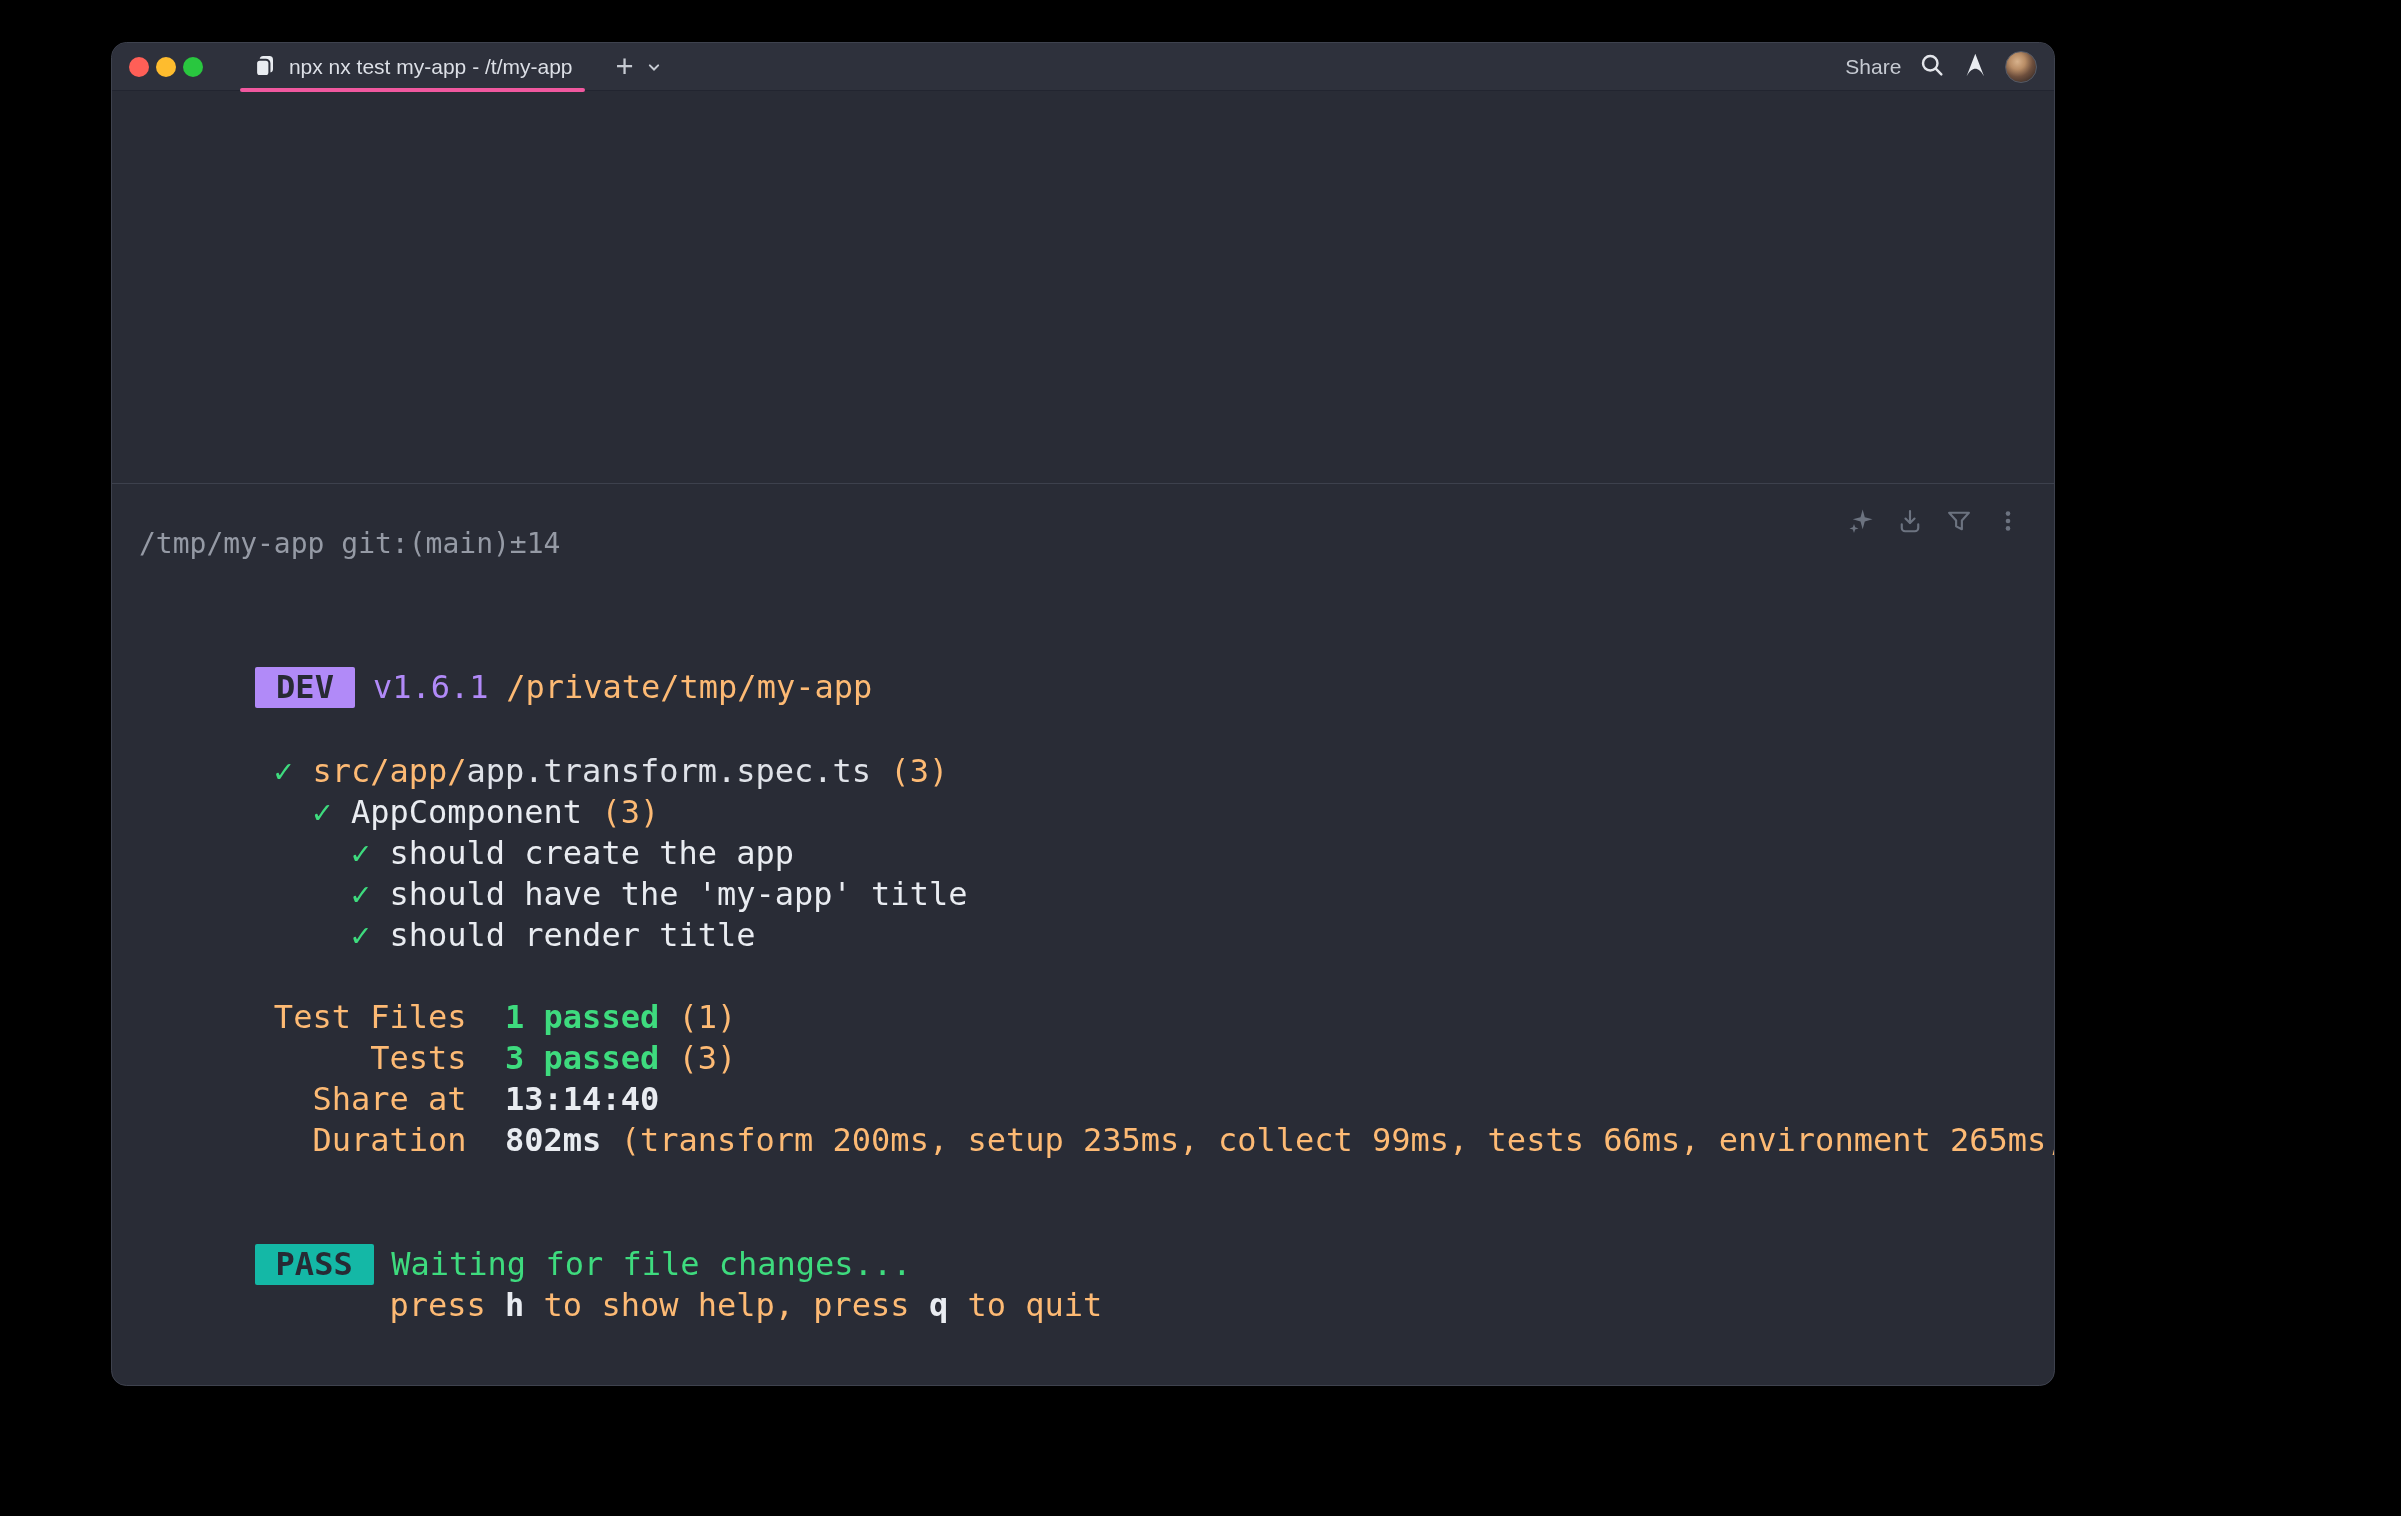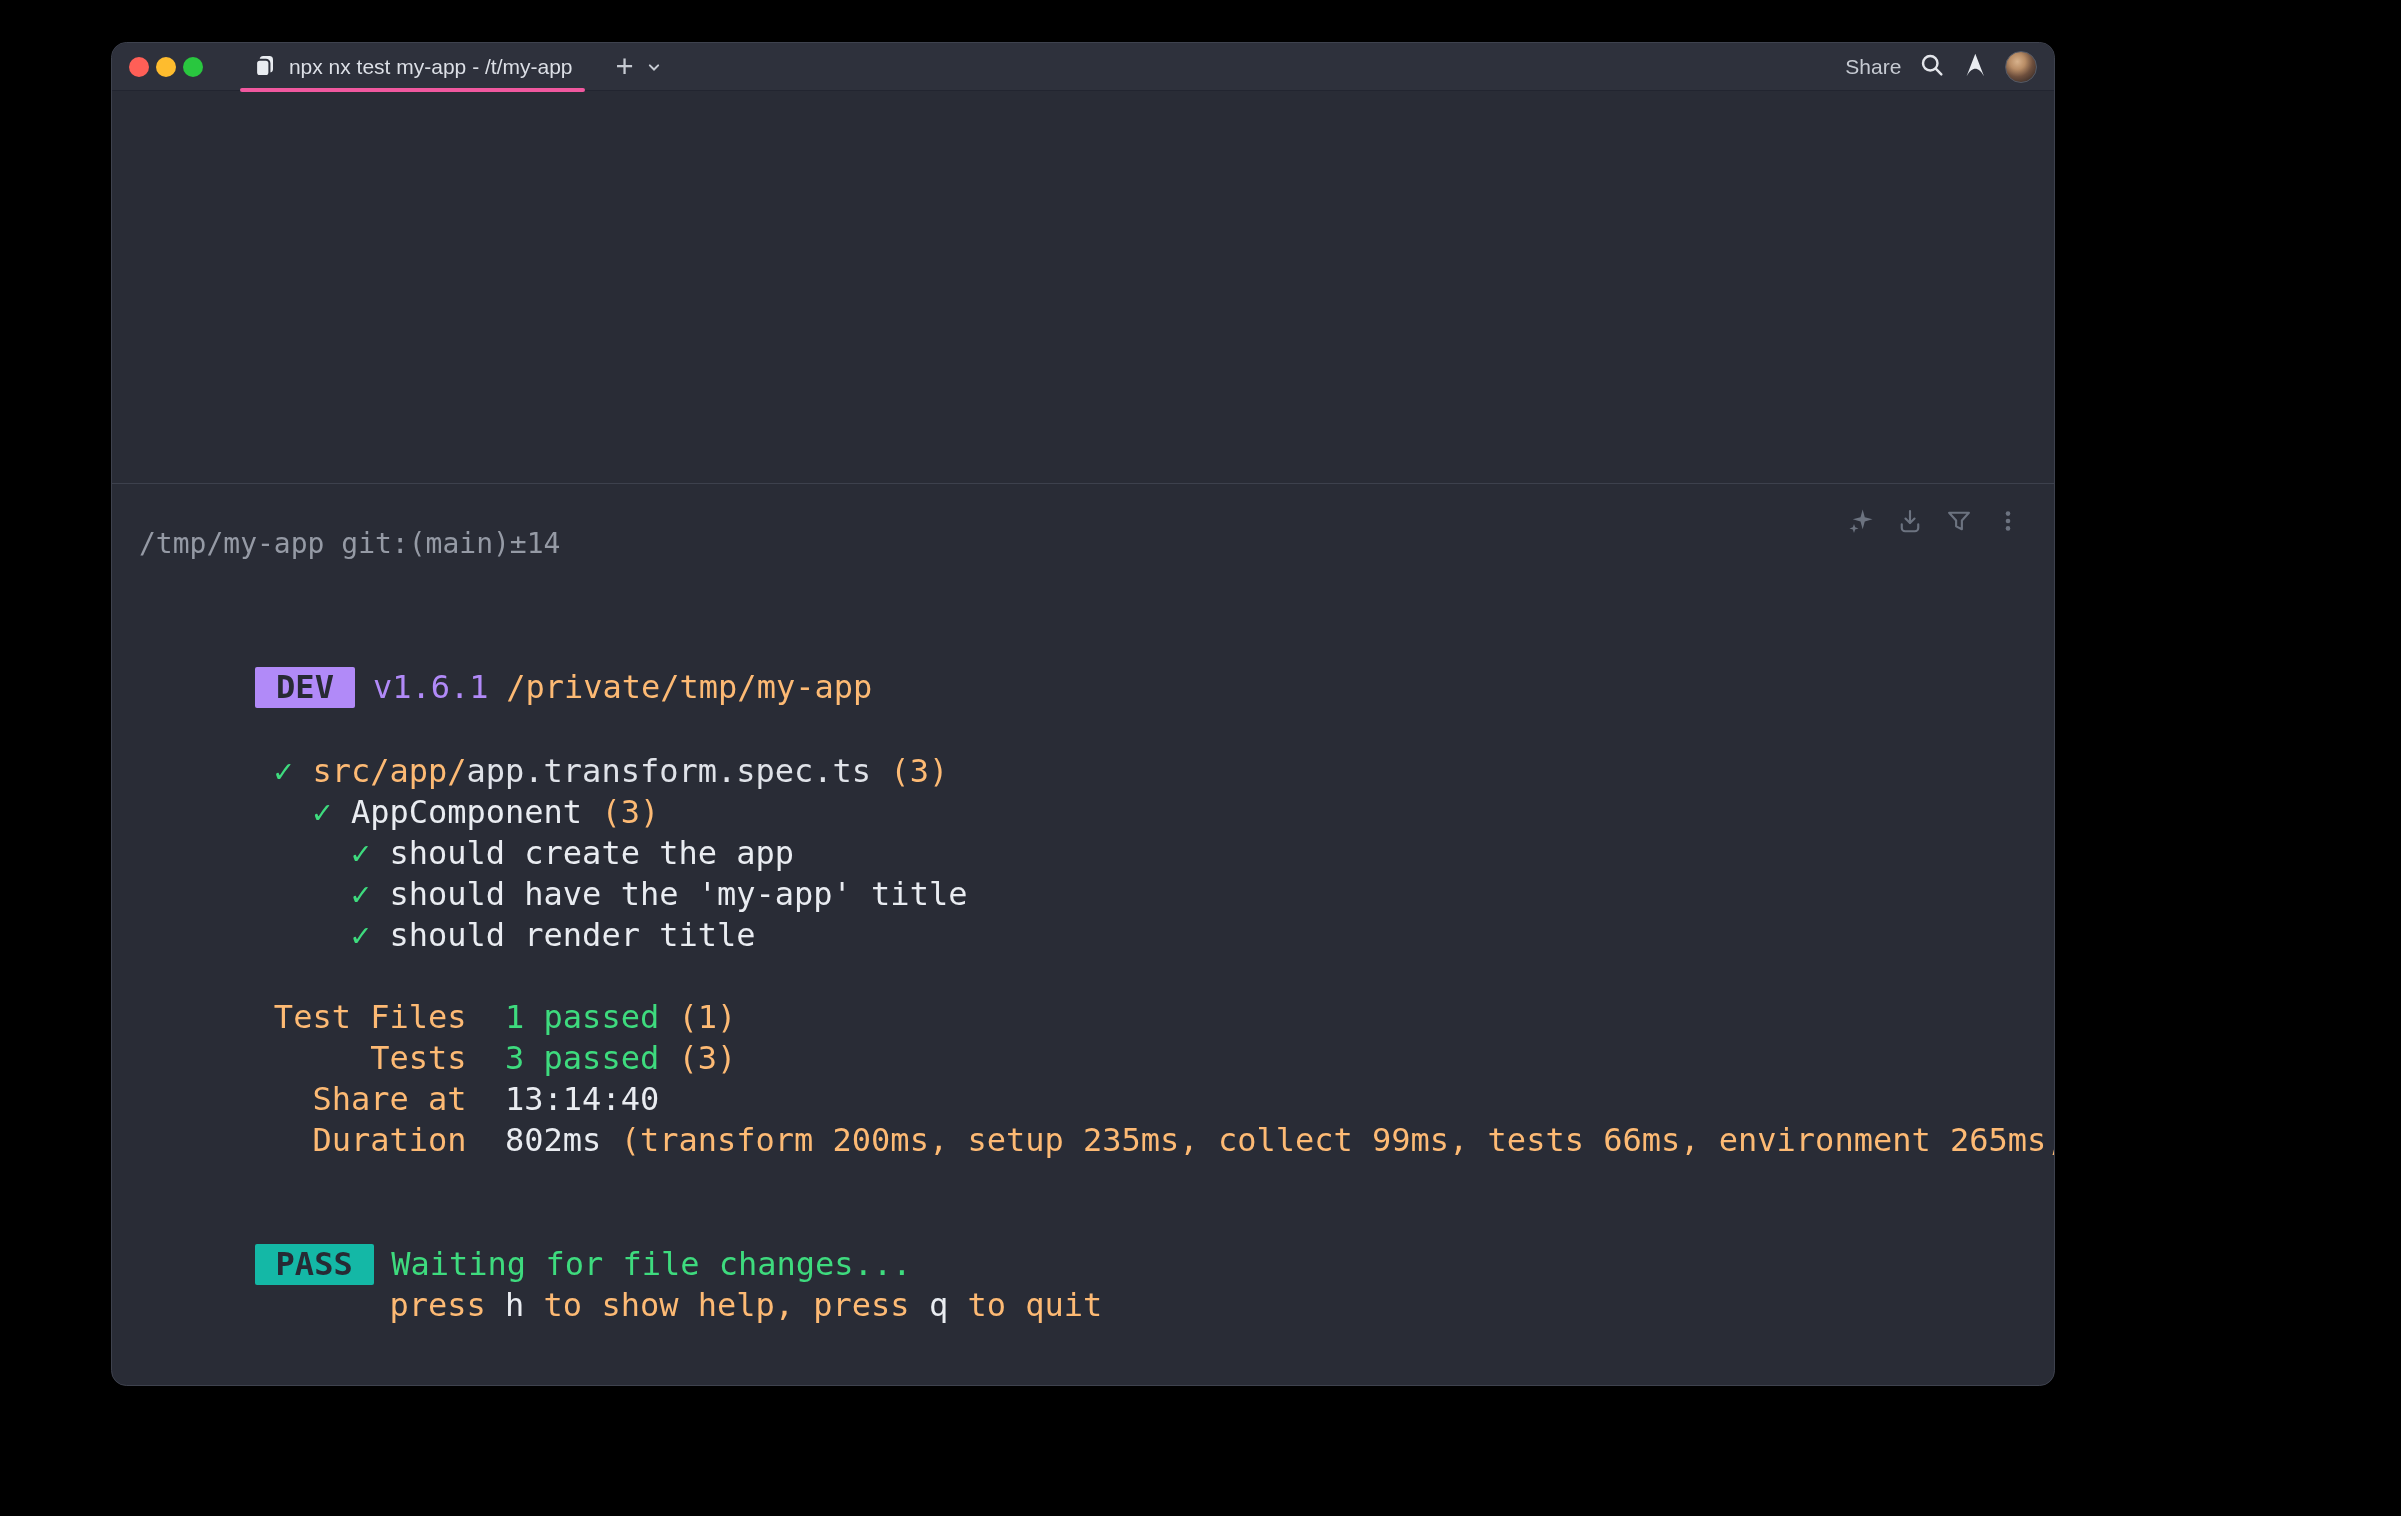--- a/index.html
+++ b/index.html
@@ -53,21 +53,21 @@
   .ln {
     font-family:"DejaVu Sans Mono","DejaVu Sans",monospace;
     font-size:32px; line-height:41px; height:41px; white-space:pre;
     color:#e9ecf1;
   }
   .prompt-ln { font-size:28px; color:#959aa5; }
   .cmd-ln { margin-top:7.7px; font-weight:bold; }
 
   .dim    { color:#fdba74; }
   .white  { color:#e9ecf1; }
-  .bold   { font-weight:normal; }
+  .bold   { font-weight:bold; }
   .green  { color:#3edb7e; }
   .purple { color:#b18af8; }
   .file   { color:#dfe2e8; }
 
   .dev-ln  { margin-top:62px; }
   .spec-ln { margin-top:43px; }
   .sum-first { margin-top:41px; }
   .pass-ln { margin-top:83px; }
 
   .badge {

